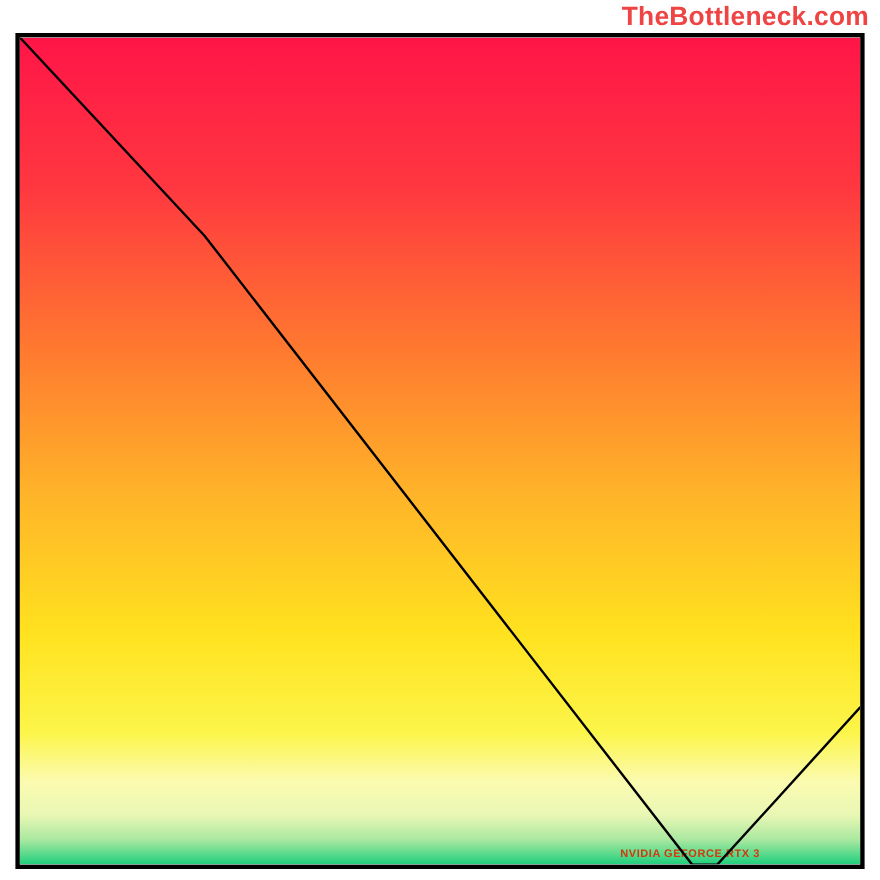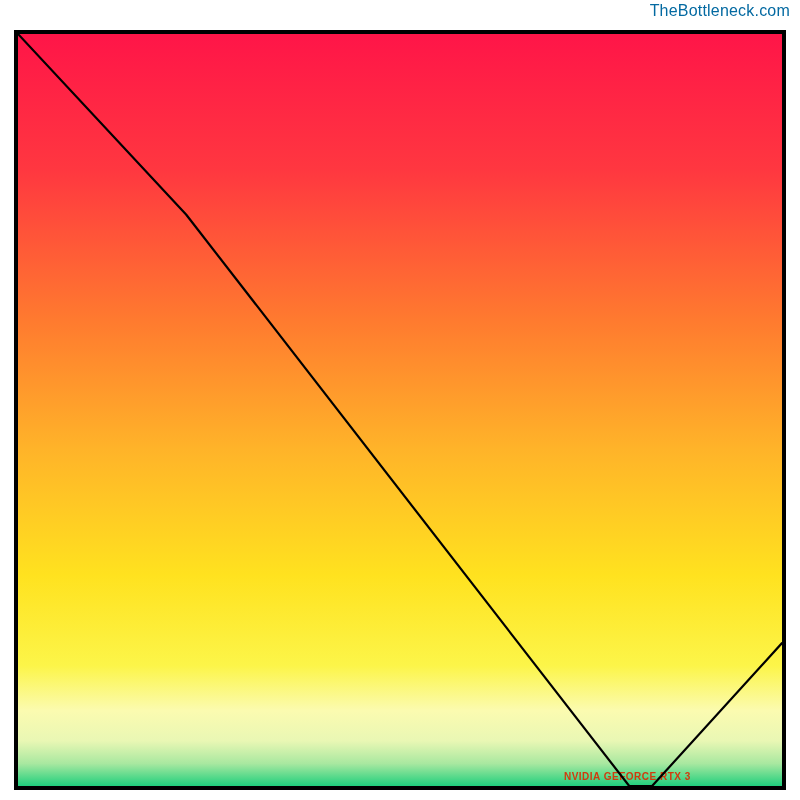--- a/index.html
+++ b/index.html
@@ -12,23 +12,23 @@
   }
   .container {
     position: relative;
     width: 800px;
     height: 800px;
   }
   .watermark {
     position: absolute;
     top: 2px;
     right: 10px;
-    font-size: 16px;
-    font-weight: normal;
-    color: #0369a1;
+    font-size: 24px;
+    font-weight: bold;
+    color: #ef4444;
     letter-spacing: 0.2px;
   }
   .plot-frame {
     position: absolute;
     left: 14px;
     top: 30px;
     width: 772px;
     height: 760px;
     border: 4px solid #000;
     box-sizing: border-box;

